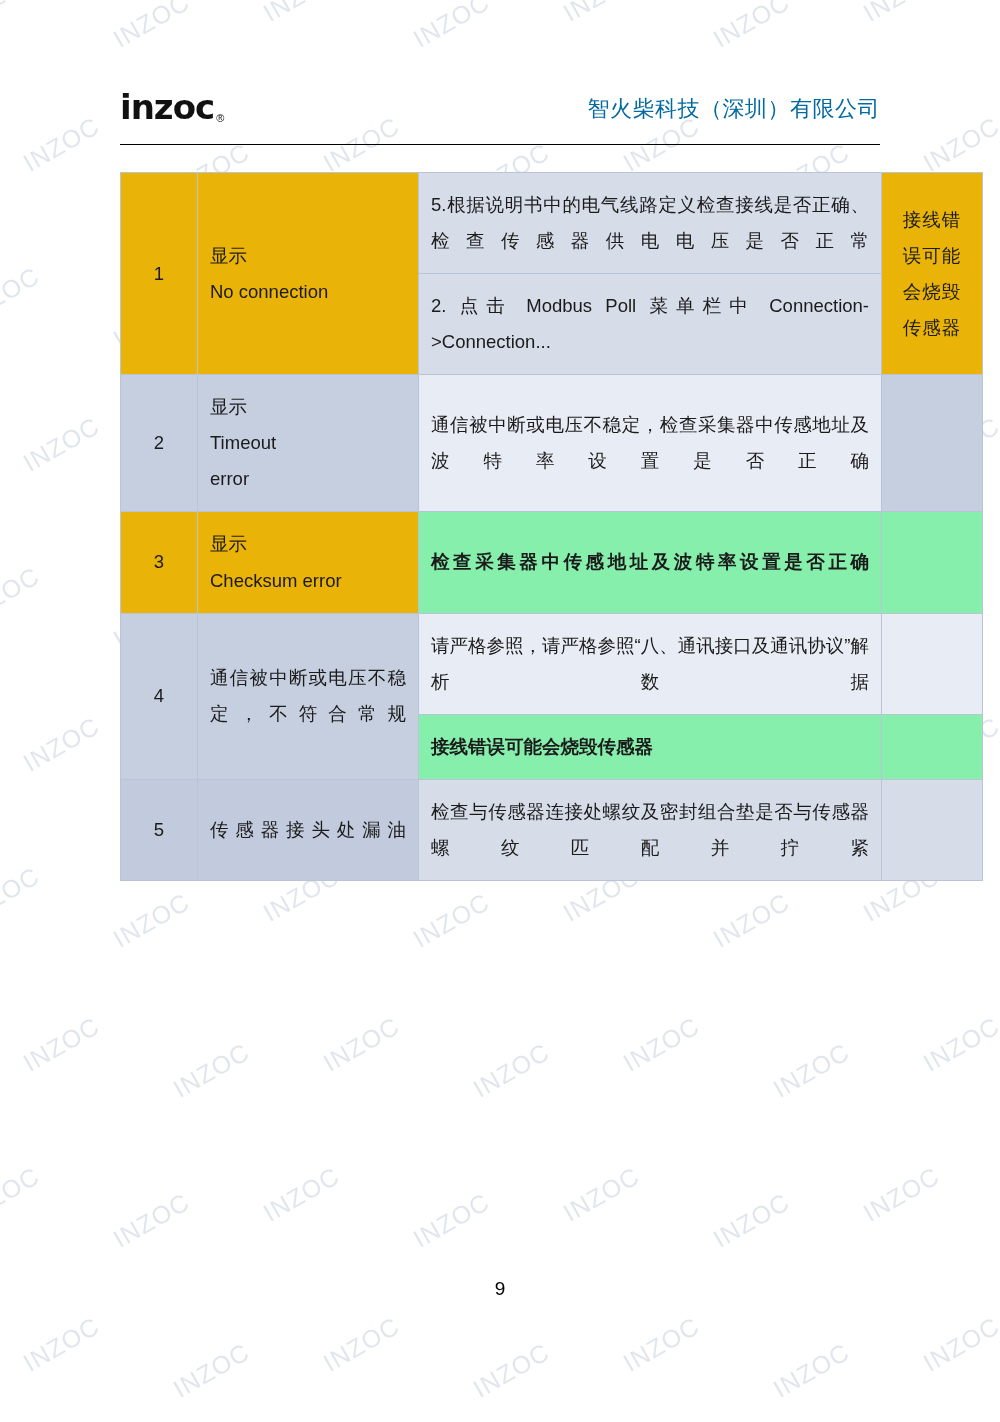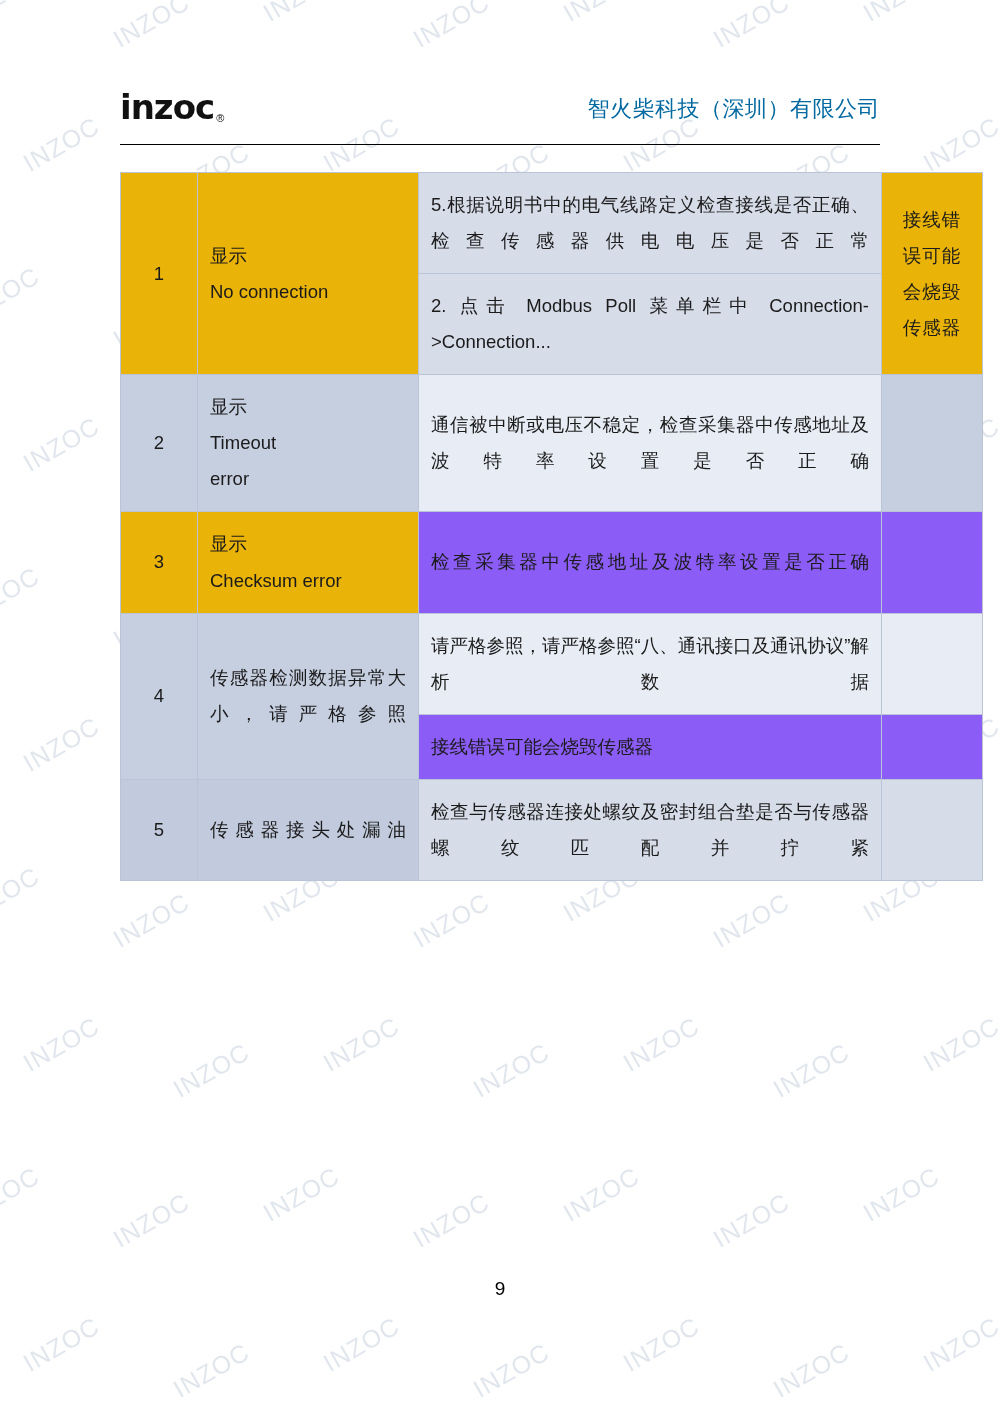--- a/index.html
+++ b/index.html
@@ -103,21 +103,21 @@
   }
   .col-idx { width: 52px; text-align: center; font-size: 19px; }
   .col-sym { width: 196px; }
   .col-sol { width: 438px; }
   .col-note { width: 76px; }
 
   .bg-a { background: #eab308; }
   .bg-b { background: #c6cfe0; }
   .bg-c { background: #d7dce9; }
   .bg-d { background: #e8ecf4; }
-  .bg-e { background: #8b5cf6; }
+  .bg-e { background: #86efac; font-weight: bold; }
   .bg-f { background: #c2cbdd; }
 
   .sol-cell { line-height: 2.0; }
   .justify { text-align: justify; text-align-last: justify; }
   .note-cell {
     text-align: center;
     line-height: 2.2;
     font-size: 18.5px;
     padding: 14px 6px;
     letter-spacing: 1px;
@@ -253,21 +253,21 @@
           <div>显示</div>
           <div class="latin">Checksum error</div>
         </td>
         <td class="col-sol bg-e sol-cell justify">检查采集器中传感地址及波特率设置是否正确</td>
         <td class="col-note bg-e note-cell"></td>
       </tr>
 
       <tr>
         <td class="col-idx bg-b" rowspan="2">4</td>
         <td class="col-sym bg-b" rowspan="2">
-          <div class="justify">传感器检测数据异常大小，请严格参照</div>
+          <div class="justify">通信被中断或电压不稳定，不符合常规</div>
         </td>
         <td class="col-sol bg-d sol-cell justify">请严格参照，请严格参照“八、通讯接口及通讯协议”解析数据</td>
         <td class="col-note bg-d note-cell"></td>
       </tr>
       <tr>
         <td class="col-sol bg-e sol-cell">接线错误可能会烧毁传感器</td>
         <td class="col-note bg-e note-cell"></td>
       </tr>
 
       <tr>

